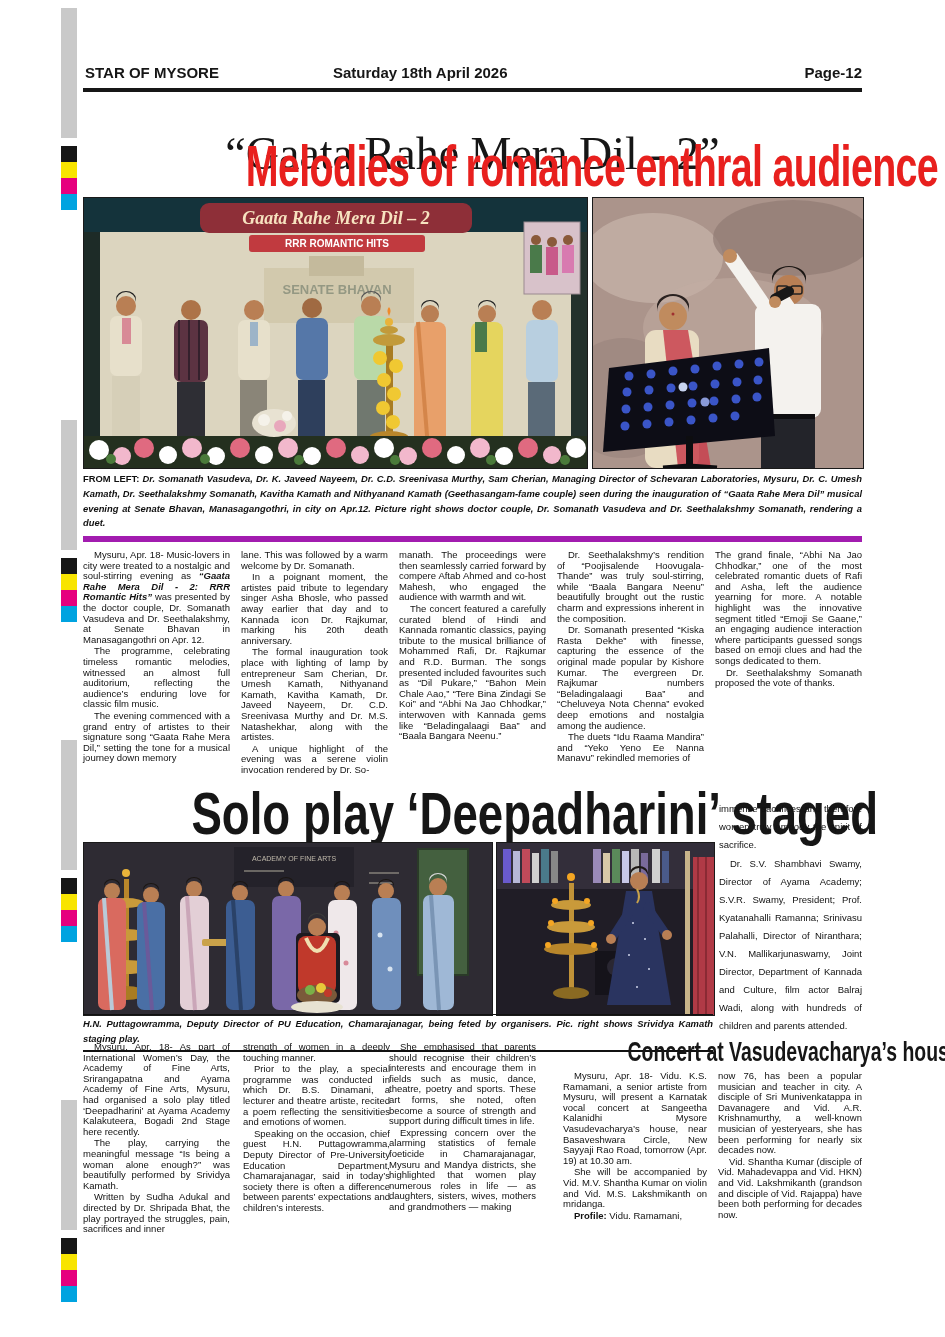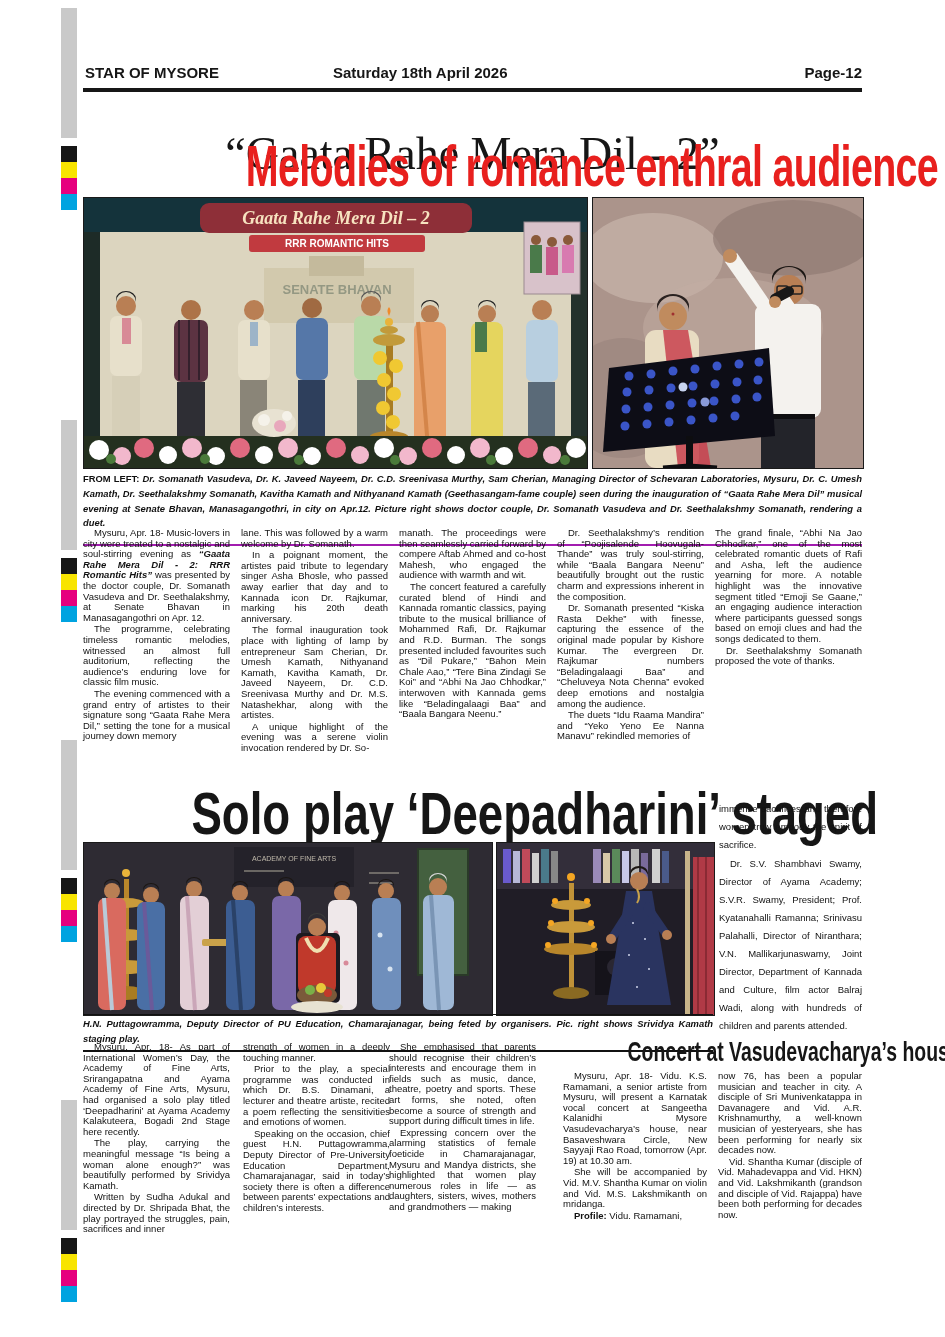--- a/index.html
+++ b/index.html
@@ -18,27 +18,27 @@
           font-family:"Liberation Serif",serif;font-size:46px;line-height:46px;white-space:nowrap;margin-top:35px;}
   .headline1{position:absolute;left:83px;top:140px;width:779px;text-align:left;}
   .headline1 span{display:inline-block;font-size:58px;line-height:52px;font-weight:bold;
           letter-spacing:-1px;white-space:nowrap;transform:scale(0.68,1.0);transform-origin:center;}
   
   .photo{position:absolute;border:1px solid #1a1a1a;background:#888;}
   .photo svg{display:block;}
   
   .caption{position:absolute;font-size:9.4px;line-height:14.8px;font-weight:bold;font-style:italic;
            text-align:justify;color:#101010;}
-  .cap1{left:83px;top:472px;width:779px;border-bottom:2px solid #a21caf;padding-bottom:13px;}
+  .cap1{left:83px;top:472px;width:779px;border-bottom:6px solid #a21caf;padding-bottom:5px;}
   .cap2{left:83px;top:1014px;width:630px;border-top:1.5px solid #111;border-bottom:2px solid #111;padding:2px 0 3px 0;}
   
   .col{font-size:9.5px;line-height:10.6px;text-align:justify;color:#121212;}
   .col p{margin:0 0 1px 0;text-indent:11px;}
   .col.cont p:first-child{text-indent:0;}
-  .cols1{position:absolute;left:83px;top:528px;width:779px;height:258px;display:flex;gap:11px;}
+  .cols1{position:absolute;left:83px;top:550px;width:779px;height:258px;display:flex;gap:11px;}
   .cols1 .col{width:147px;}
   
   .headline2{position:absolute;left:83px;top:788px;width:779px;text-align:center;}
   .headline2 span{display:inline-block;font-size:60px;line-height:52px;font-weight:bold;
           white-space:nowrap;transform:scale(0.76,1.0);transform-origin:center;}
   .sidecol{position:absolute;left:719px;top:800px;width:143px;line-height:18px;}
   .bcol{position:absolute;top:1042px;width:147px;}
   
   .art3{position:absolute;left:563px;top:1040px;width:299px;}
   .headline3{text-align:center;margin-bottom:6px;}

